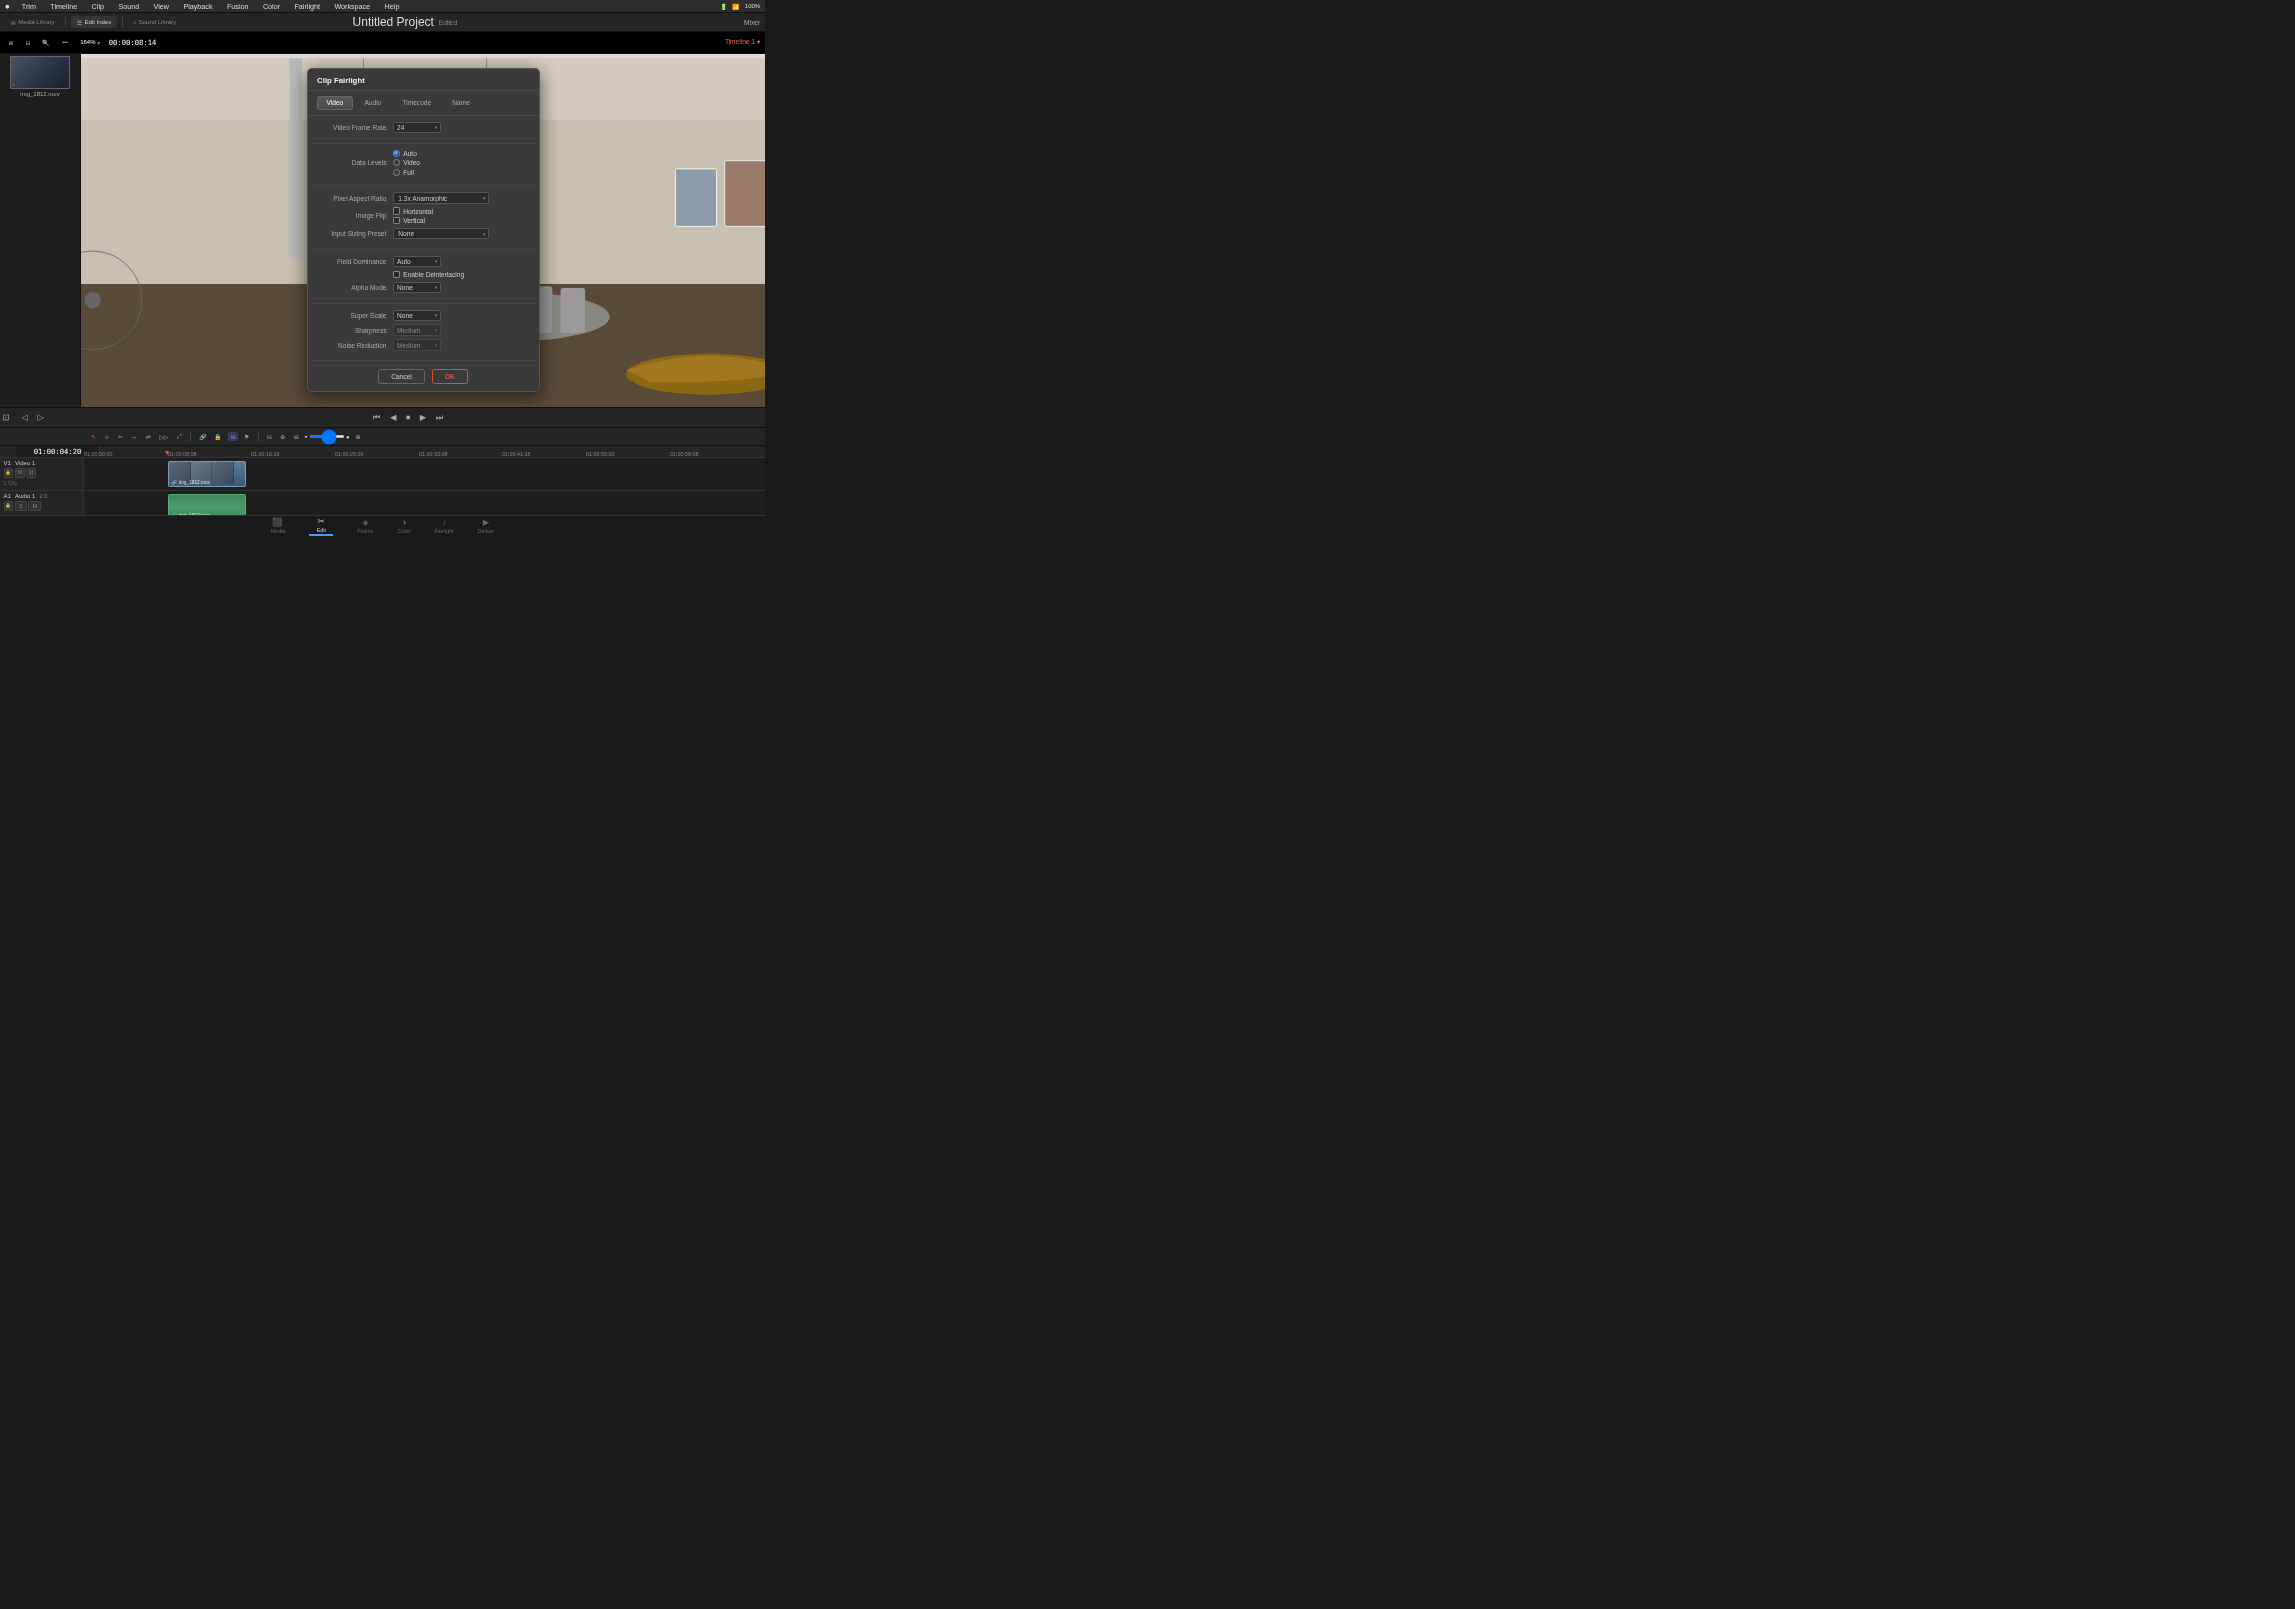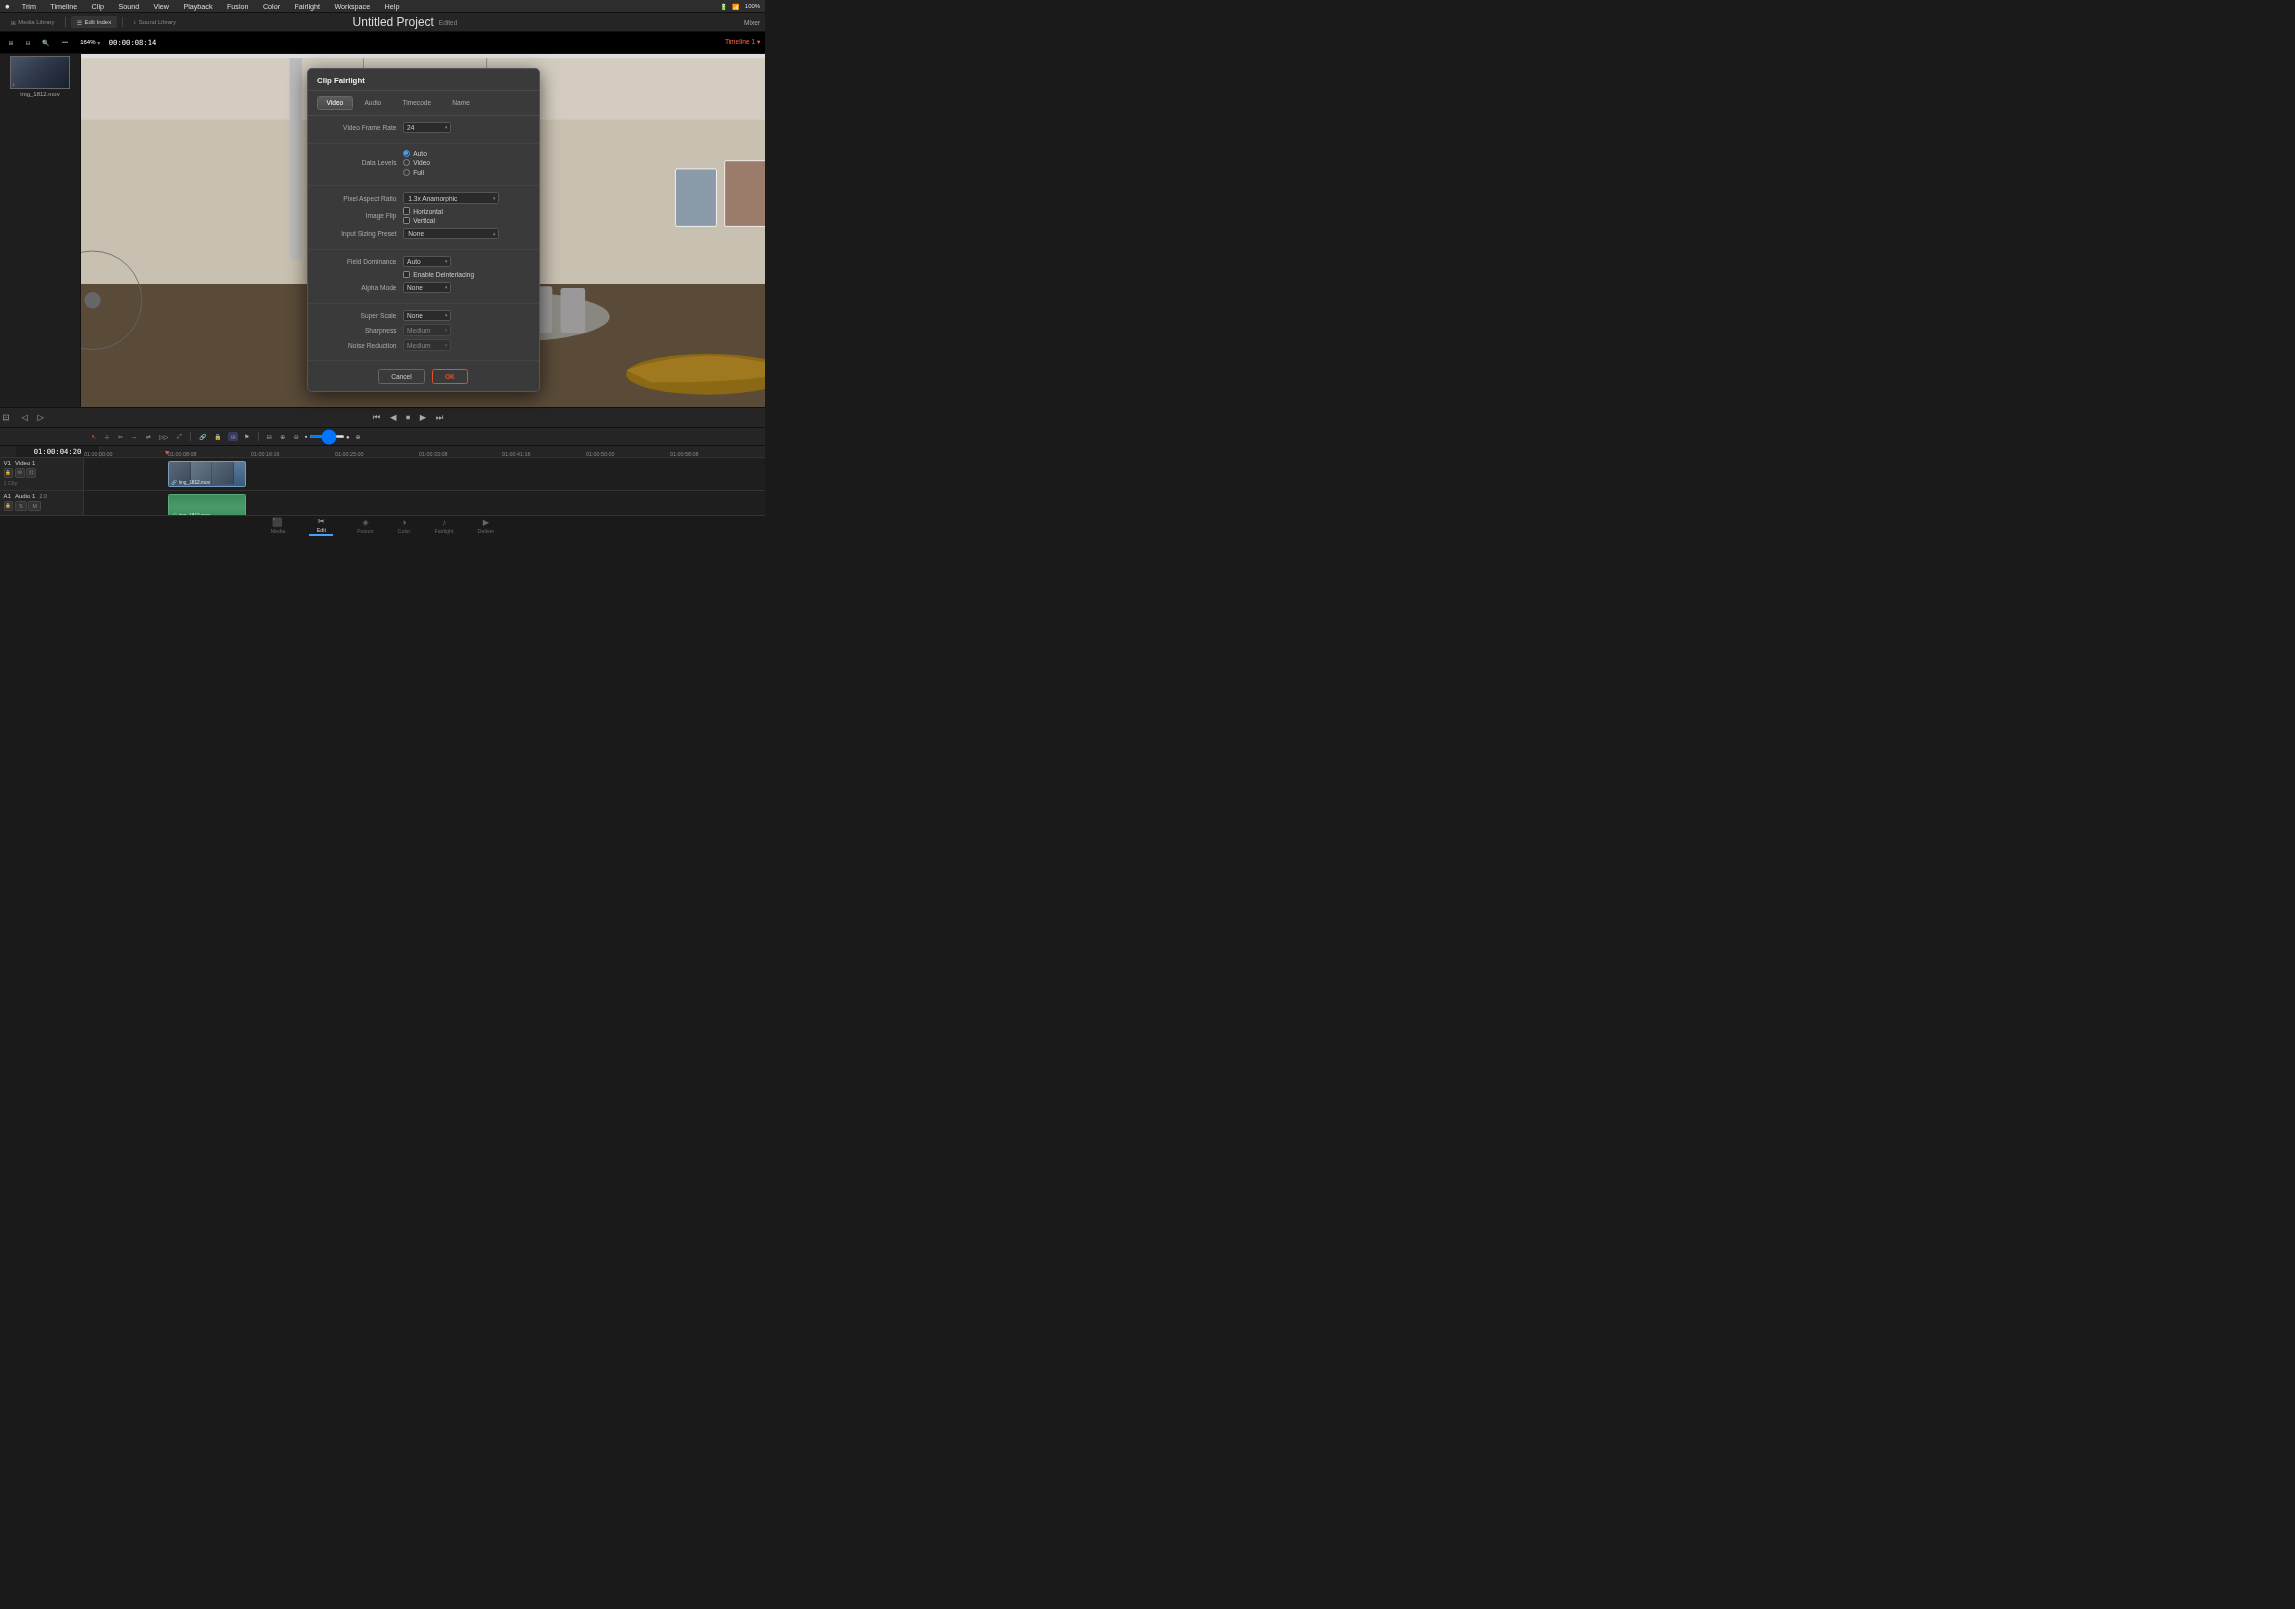--- a/index.html
+++ b/index.html
@@ -148,21 +148,21 @@
       color: #aaa;
       border: 0.6px solid transparent;
     }
     .modal-tab.active {
       background: linear-gradient(180deg, #5a5a5a, #4a4a4a);
       border: 0.6px solid #666;
       color: #fff;
     }
 
     .modal-section {
-      padding: 6px 17px;
+      padding: 6px 7px;
       border-bottom: 0.6px solid #444;
     }
     .modal-row {
       display: flex;
       align-items: center;
       margin-bottom: 3.6px;
     }
     .modal-label {
       text-align: right;
       width: 78px;

